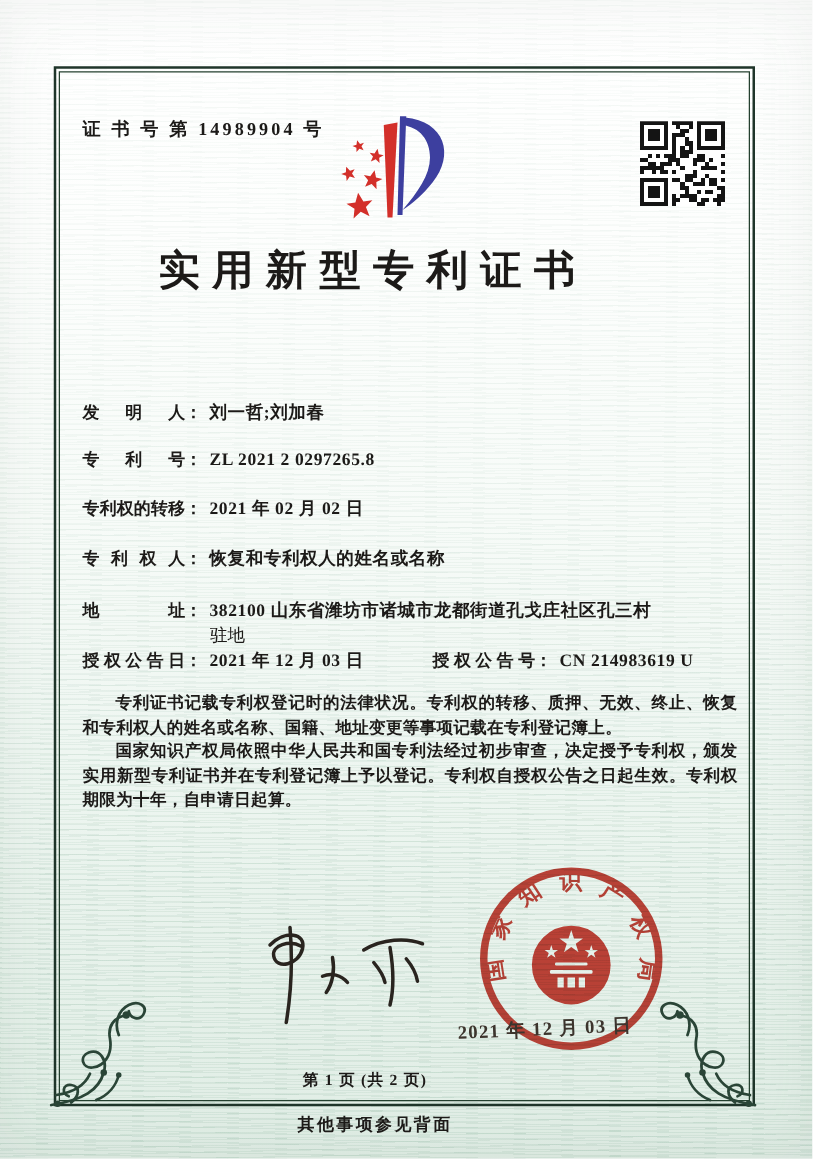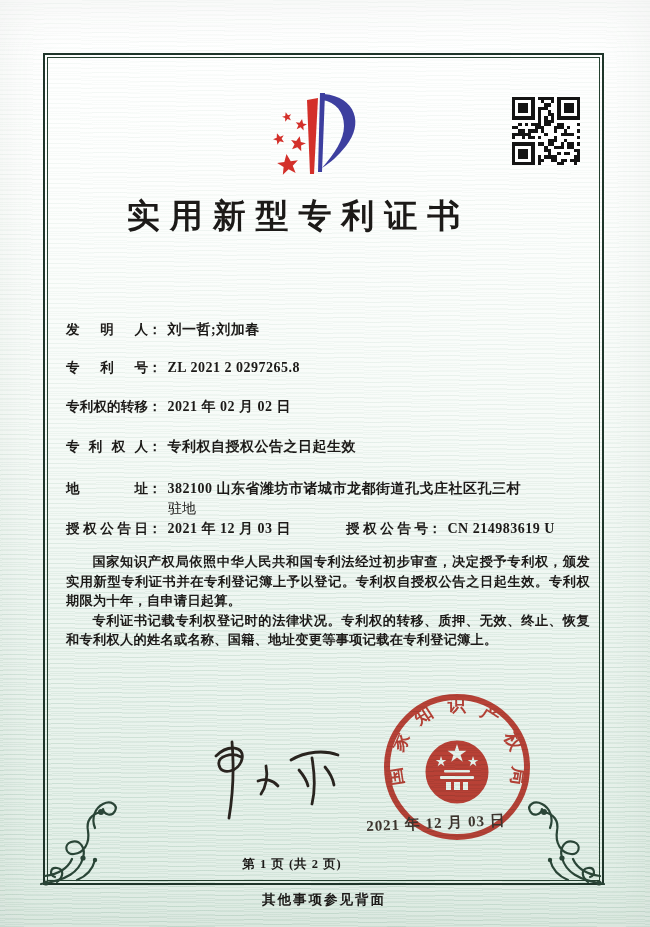--- a/index.html
+++ b/index.html
@@ -39,21 +39,21 @@
   .col2{position:absolute;left:280px;top:0;}
   .body-text{left:66px;top:552px;width:524px;font-size:13.2px;line-height:19.5px;
              font-weight:600;text-align:justify;letter-spacing:.3px;}
   .body-text p{margin:0;text-indent:2em;}
   .signer{left:84px;top:765px;font-size:15px;font-weight:700;line-height:26px;letter-spacing:3px;}
   .sig-svg{left:188px;top:736px;}
   .seal-svg{left:380px;top:690px;mix-blend-mode:multiply;opacity:.93;}
   .seal-date{left:346px;top:814px;width:180px;text-align:center;font-size:15px;font-weight:700;
              color:#3c342d;letter-spacing:1px;transform:rotate(-2.5deg);}
   .page-no{left:32px;top:856px;width:520px;text-align:center;font-size:12.5px;font-weight:700;letter-spacing:1px;}
-  .back-note{left:0;top:891px;width:600px;text-align:center;font-size:13.5px;font-weight:700;letter-spacing:2px;padding-left:24px;}
+  .back-note{left:0;top:891px;width:600px;text-align:center;font-size:13.5px;font-weight:700;letter-spacing:2px;}
   .logo-svg{left:258px;top:84px;}
   .qr-svg{left:512px;top:97px;}
   .orn{pointer-events:none;}
   .orn-l{left:37px;top:788px;}
   .orn-r{left:508px;top:788px;transform:scaleX(-1);}
 </style>
 </head>
 <body>
 
 <div class="sheet">
@@ -84,20 +84,21 @@
       <path d="M40,92 C50,88 56,80 58,72"></path>
     </g>
     <g fill="#2a4537">
       <circle cx="64" cy="24" r="3"></circle>
         <circle cx="46" cy="70" r="2.6"></circle>
       <circle cx="9" cy="95" r="2.6"></circle>
         <circle cx="58" cy="72" r="2.2"></circle>
     </g>
   </svg>
 
+  <div class="abs cert-no">证 书 号 第 14989904 号</div>
 
   <svg class="abs logo-svg" width="134" height="108" viewBox="0 0 134 108">
     <defs>
       <path id="star" d="M0,-1 L0.294,-0.309 L0.951,-0.309 L0.42,0.118 L0.588,0.809 L0,0.4 L-0.588,0.809 L-0.42,0.118 L-0.951,-0.309 L-0.294,-0.309 Z"></path>
     </defs>
 
     <polygon points="49,16 60,14 56,90 52,90" fill="#d3302a"></polygon>
 
     <polygon points="62,9 67,9 64,88 60,88" fill="#3d3f9f"></polygon>
 
@@ -338,36 +339,36 @@
   <div class="row" style="top:321px">
     <span class="flabel">发明人</span><span class="colon">：</span><span class="fval">刘一哲;刘加春</span>
   </div>
   <div class="row" style="top:359px">
     <span class="flabel">专利号</span><span class="colon">：</span><span class="fval">ZL 2021 2 0297265.8</span>
   </div>
   <div class="row" style="top:398px">
     <span class="flabel">专利权的转移</span><span class="colon">：</span><span class="fval">2021 年 02 月 02 日</span>
   </div>
   <div class="row" style="top:438px">
-    <span class="flabel">专利权人</span><span class="colon">：</span><span class="fval">专利权自授权公告之日起生效</span>
+    <span class="flabel">专利权人</span><span class="colon">：</span><span class="fval">恢复和专利权人的姓名或名称</span>
   </div>
   <div class="row" style="top:480px">
     <span class="flabel">地址</span><span class="colon">：</span><span class="fval">382100 山东省潍坊市诸城市龙都街道孔戈庄社区孔三村</span>
   </div>
   <div class="abs addr2" style="top:500px">驻地</div>
   <div class="row" style="top:520px">
     <span class="flabel">授权公告日</span><span class="colon">：</span><span class="fval">2021 年 12 月 03 日</span>
     <span class="col2">
       <span class="flabel">授权公告号</span><span class="colon">：</span><span class="fval">CN 214983619 U</span>
     </span>
   </div>
 
   <div class="abs body-text">
+    <p>专利证书记载专利权登记时的法律状况。专利权的转移、质押、无效、终止、恢复和专利权人的姓名或名称、国籍、地址变更等事项记载在专利登记簿上。</p>
     <p>国家知识产权局依照中华人民共和国专利法经过初步审查，决定授予专利权，颁发实用新型专利证书并在专利登记簿上予以登记。专利权自授权公告之日起生效。专利权期限为十年，自申请日起算。</p>
-    <p>专利证书记载专利权登记时的法律状况。专利权的转移、质押、无效、终止、恢复和专利权人的姓名或名称、国籍、地址变更等事项记载在专利登记簿上。</p>
   </div>
 
 
   <svg class="abs sig-svg" width="160" height="88" viewBox="0 0 160 88">
     <g fill="none" stroke="#29241f" stroke-width="2.8" stroke-linecap="round" stroke-linejoin="round">
       <path d="M28,20 C40,8 57,10 54,23 C51,36 33,40 31,29 C29,20 44,16 53,21"></path>
       <path d="M44,6 C46,30 45,58 41,82"></path>
       <path d="M78,30 C80,40 78,51 73,58"></path>
       <path d="M70,45 C77,42 85,44 90,50"></path>
       <path d="M103,24 C118,15 137,14 150,19"></path>

